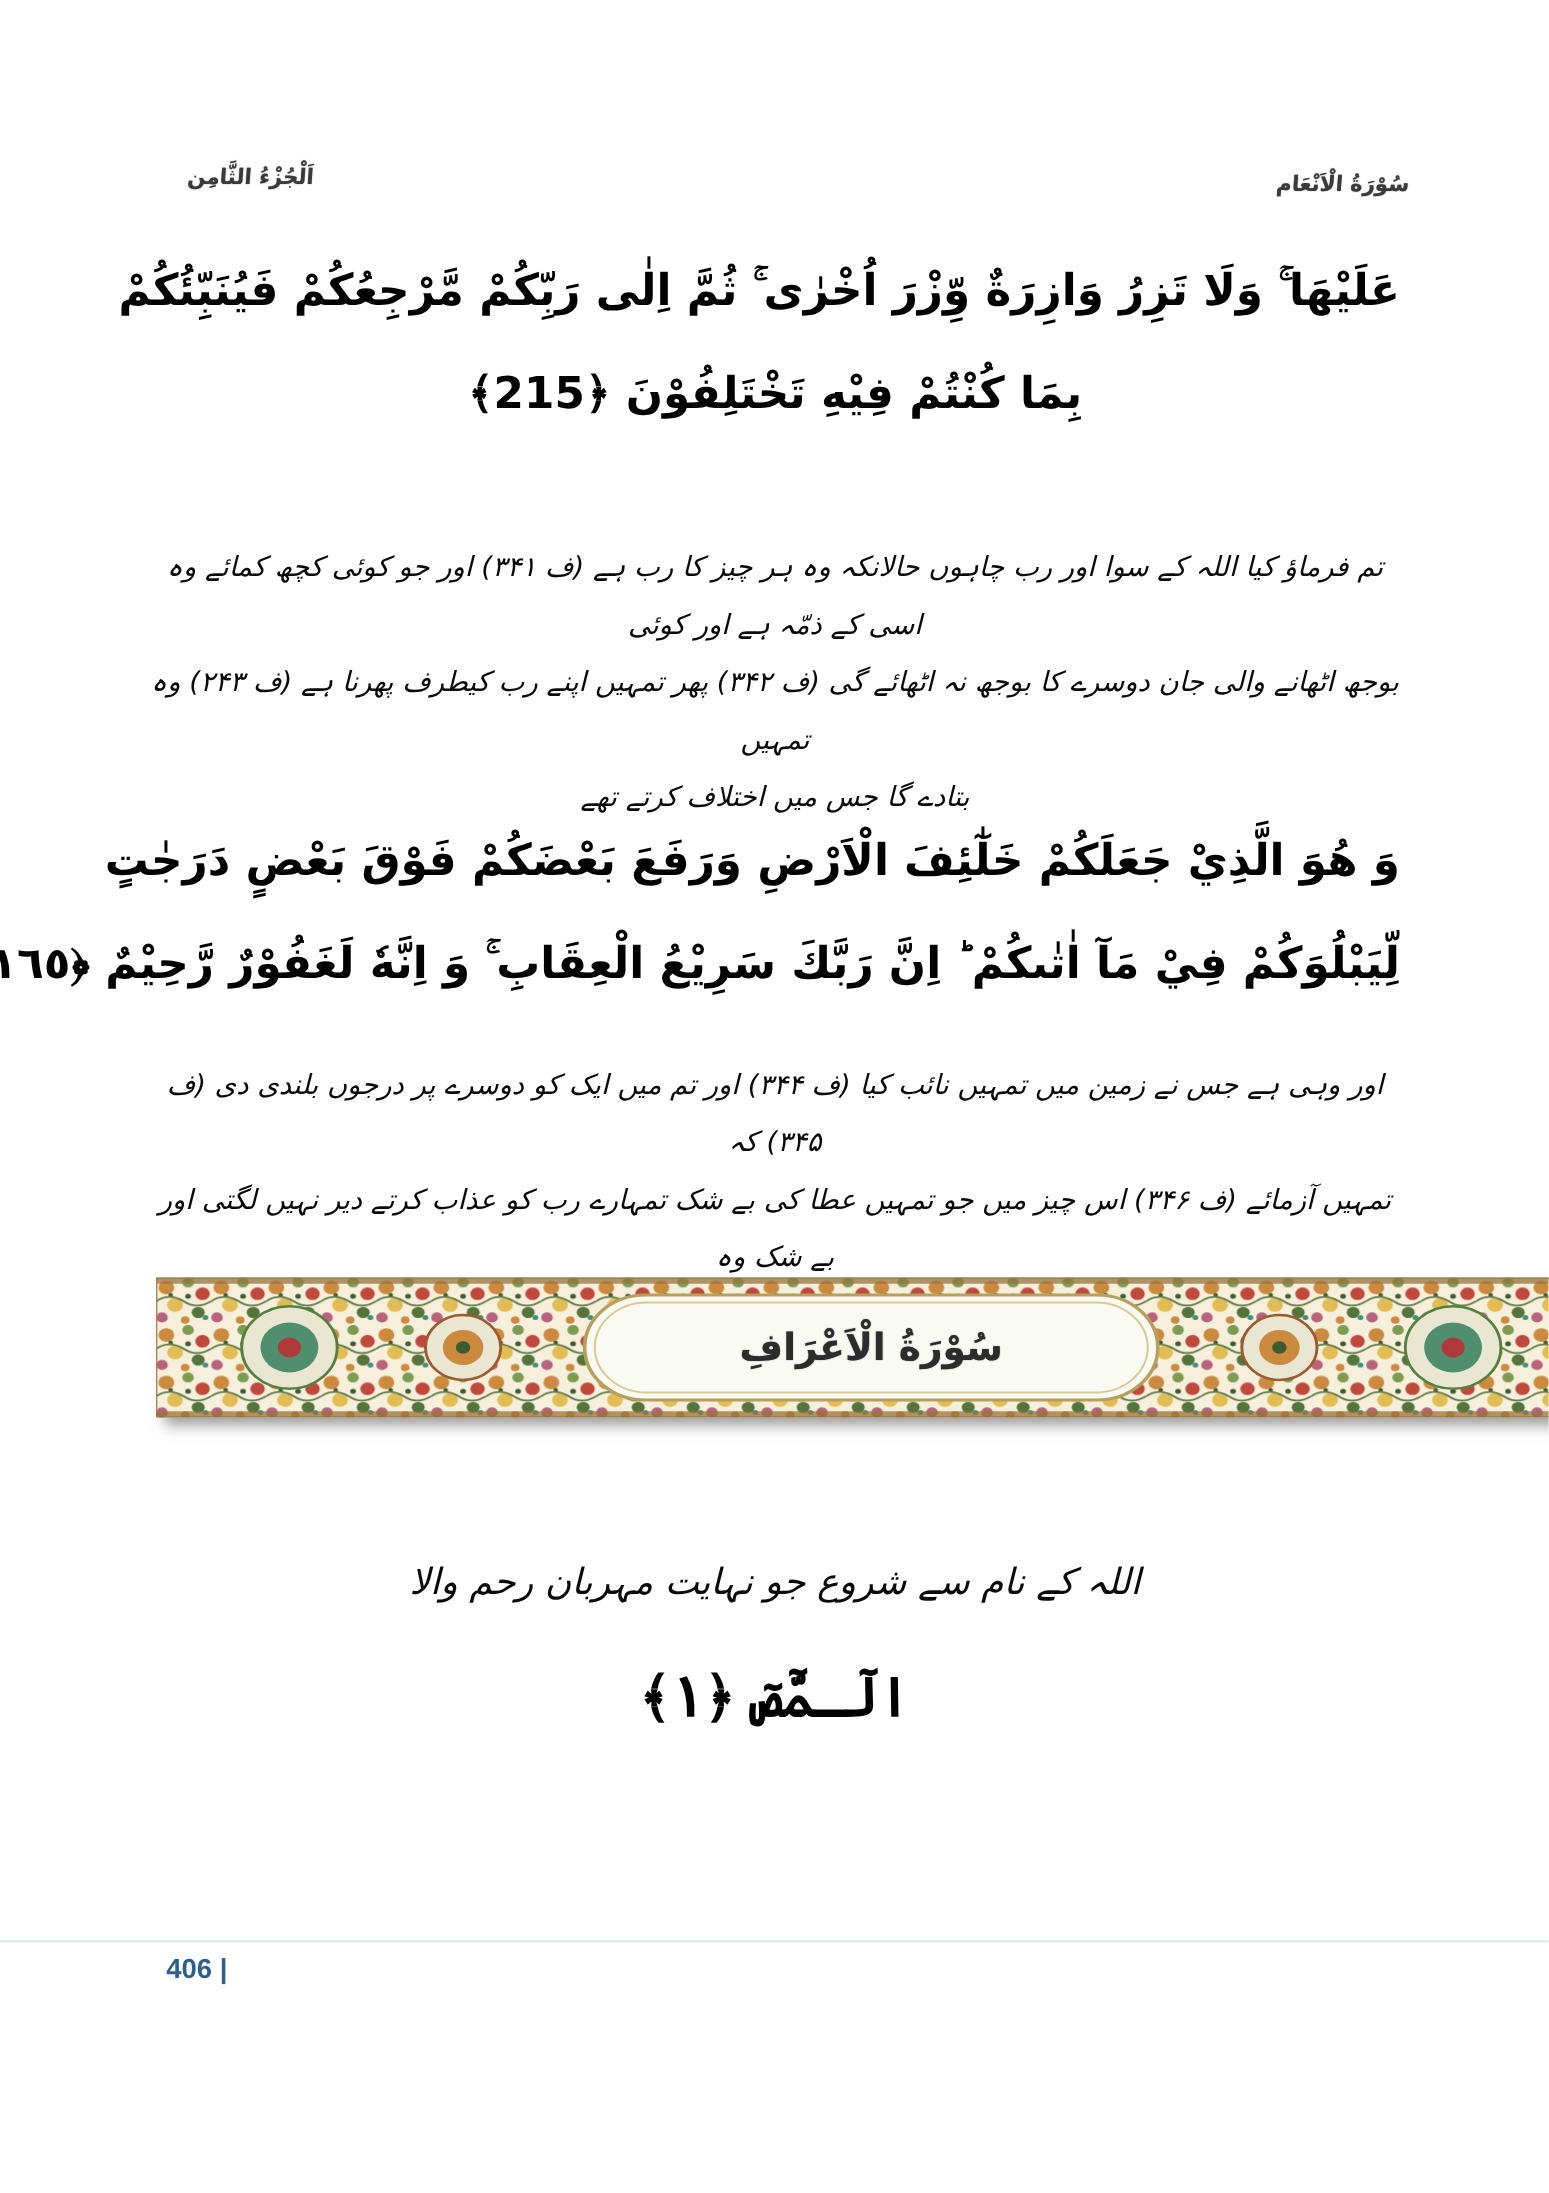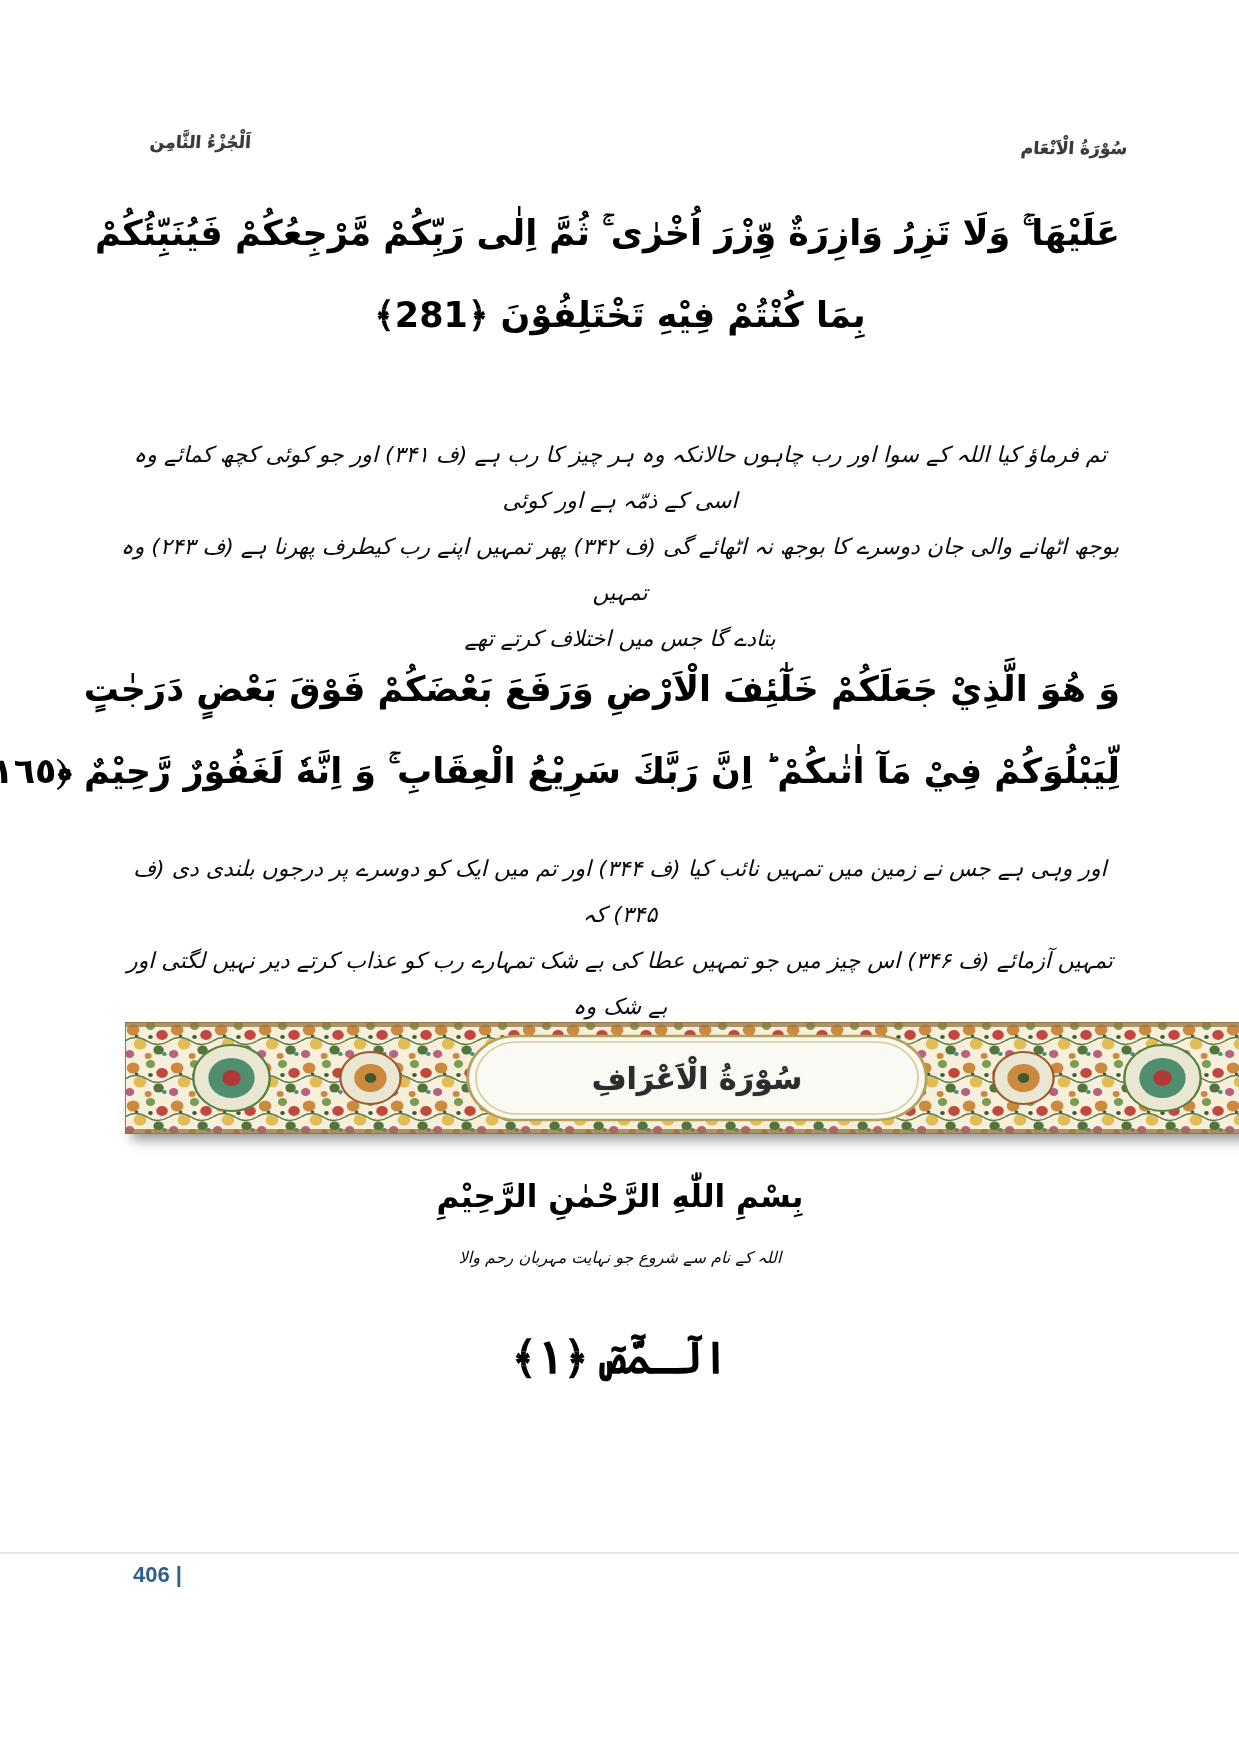--- a/index.html
+++ b/index.html
@@ -64,21 +64,21 @@
   .bismillah{
     position:absolute;top:1178px;left:120px;width:1000px;
     text-align:center;direction:rtl;
     font-family:"DejaVu Sans",sans-serif;
     font-size:31px;font-weight:bold;color:#000;
   }
   .bismillah-urdu{
     position:absolute;top:1248px;left:120px;width:1000px;
     text-align:center;direction:rtl;
     font-family:"DejaVu Sans",sans-serif;
-    font-size:16px;font-style:italic;color:#0a0a0a;
+    font-size:29px;font-style:italic;color:#0a0a0a;
   }
   
   .muqattaat{
     position:absolute;top:1332px;left:120px;width:1000px;
     text-align:center;direction:rtl;
     font-family:Liberation Serif, serif;
     font-size:44px;font-weight:bold;color:#000;
   }
   
   .footer-rule{
@@ -95,21 +95,21 @@
 </head>
 <body>
 
 <div class="page">
 
   <div class="callig callig-left">اَلْجُزْءُ الثَّامِن</div>
   <div class="callig callig-right">سُوْرَةُ الْاَنْعَام</div>
 
   <div class="arabic-block" style="top:192px;">
     <div class="arabic-line">عَلَيْهَا ۚ وَلَا تَزِرُ وَازِرَةٌ وِّزْرَ اُخْرٰى ۚ ثُمَّ اِلٰى رَبِّكُمْ مَّرْجِعُكُمْ فَيُنَبِّئُكُمْ</div>
-    <div class="arabic-line">بِمَا كُنْتُمْ فِيْهِ تَخْتَلِفُوْنَ ﴿281﴾</div>
+    <div class="arabic-line">بِمَا كُنْتُمْ فِيْهِ تَخْتَلِفُوْنَ ﴿215﴾</div>
   </div>
 
   <div class="urdu-block" style="top:432px;">
     <div>تم فرماؤ کیا اللہ کے سوا اور رب چاہوں حالانکہ وہ ہر چیز کا رب ہے (ف ۳۴۱) اور جو کوئی کچھ کمائے وہ اسی کے ذمّہ ہے اور کوئی</div>
     <div>بوجھ اٹھانے والی جان دوسرے کا بوجھ نہ اٹھائے گی (ف ۳۴۲) پھر تمہیں اپنے رب کیطرف پھرنا ہے (ف ۲۴۳) وہ تمہیں</div>
     <div>بتادے گا جس میں اختلاف کرتے تھے</div>
   </div>
 
   <div class="arabic-block" style="top:648px;">
     <div class="arabic-line">وَ هُوَ الَّذِيْ جَعَلَكُمْ خَلٰٓئِفَ الْاَرْضِ وَرَفَعَ بَعْضَكُمْ فَوْقَ بَعْضٍ دَرَجٰتٍ</div>
@@ -167,21 +167,20 @@
       </g>
 
       <g>
         <rect x="296" y="14" width="396" height="84" rx="42" fill="#f9faf3" stroke="#b5a05c" stroke-width="2.5"></rect>
         <rect x="303" y="20" width="382" height="72" rx="36" fill="none" stroke="#d8cc92" stroke-width="1.5"></rect>
       </g>
     </svg>
     <div class="banner-title">سُوْرَةُ الْاَعْرَافِ</div>
   </div>
 
-  <div class="bismillah">بِسْمِ اللّٰهِ الرَّحْمٰنِ الرَّحِيْمِ</div>
   <div class="bismillah-urdu">اللہ کے نام سے شروع جو نہایت مہربان رحم والا</div>
 
   <div class="muqattaat">الٓـمّٓصٓ ﴿١﴾</div>
 
   <hr class="footer-rule">
   <div class="page-number">406 |</div>
 
 </div>
 
 </body></html>

